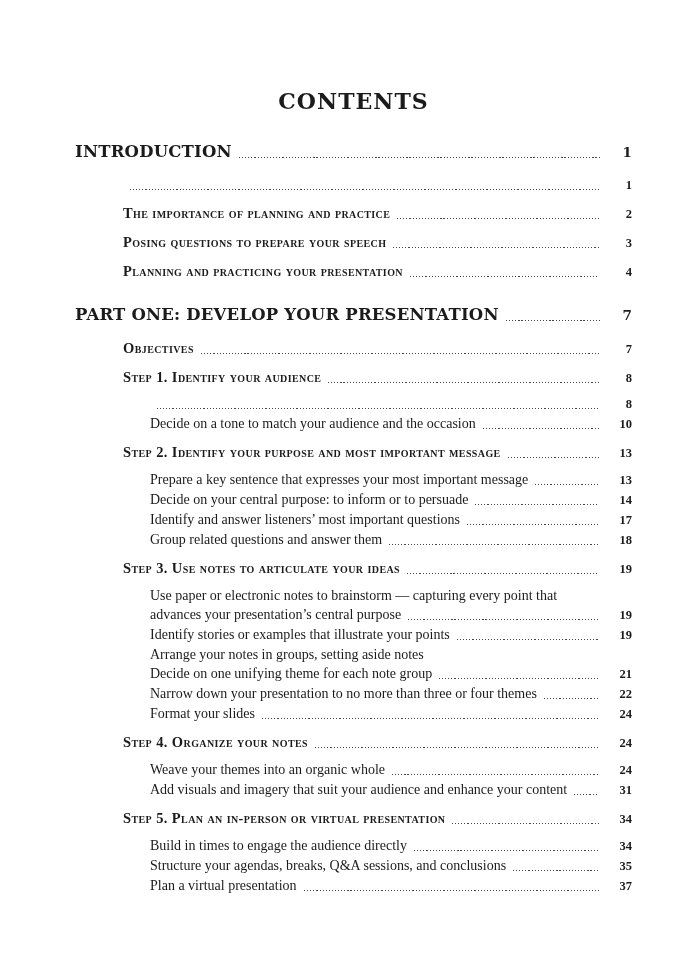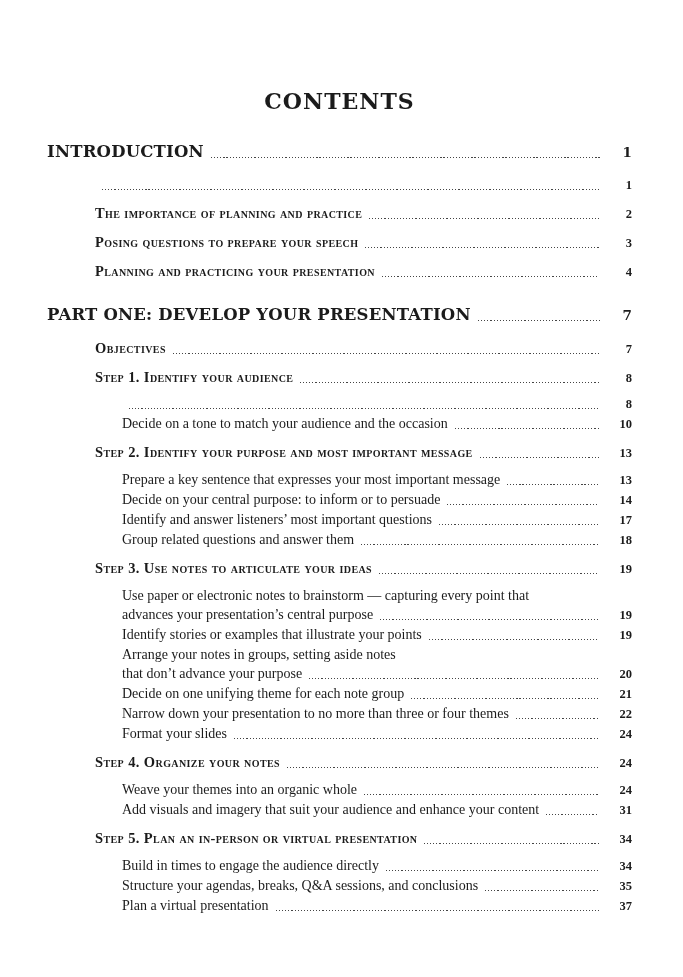--- a/index.html
+++ b/index.html
@@ -8,21 +8,21 @@
     background: #ffffff;
   }
   body {
     width: 683px;
     height: 977px;
     color: #1b1b1b;
     font-family: "Liberation Serif", serif;
     overflow: hidden;
   }
   .page {
-    padding: 0 51px 0 47px;
+    padding: 0 51px 0 75px;
     box-sizing: border-box;
     width: 683px;
   }
   .title {
     font-family: "DejaVu Serif", serif;
     font-weight: bold;
     font-size: 22px;
     letter-spacing: 1px;
     line-height: 26px;
     text-align: center;
@@ -182,25 +182,20 @@
         <span class="pagenum">19</span>
       </div>
       <div class="row lvl2">
         <span class="label">Identify stories or examples that illustrate your points</span>
         <span class="leader"></span>
         <span class="pagenum">19</span>
       </div>
       <div class="row lvl2 preline">
         <span class="label">Arrange your notes in groups, setting aside notes</span>
       </div>
-      <div class="row lvl2 cont">
-        <span class="label">that don’t advance your purpose</span>
-        <span class="leader"></span>
-        <span class="pagenum">20</span>
-      </div>
       <div class="row lvl2">
         <span class="label">Decide on one unifying theme for each note group</span>
         <span class="leader"></span>
         <span class="pagenum">21</span>
       </div>
       <div class="row lvl2">
         <span class="label">Narrow down your presentation to no more than three or four themes</span>
         <span class="leader"></span>
         <span class="pagenum">22</span>
       </div>

